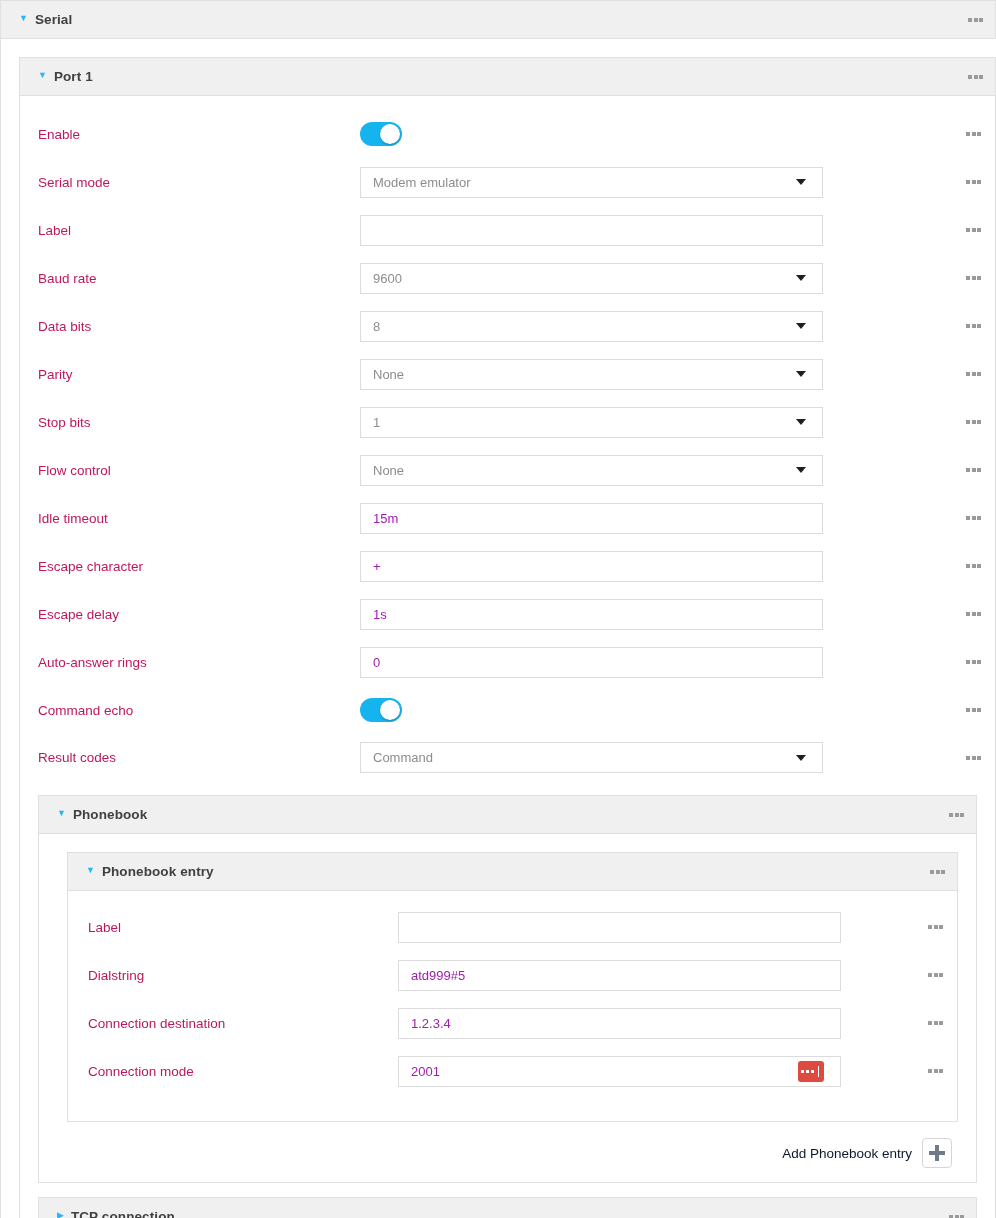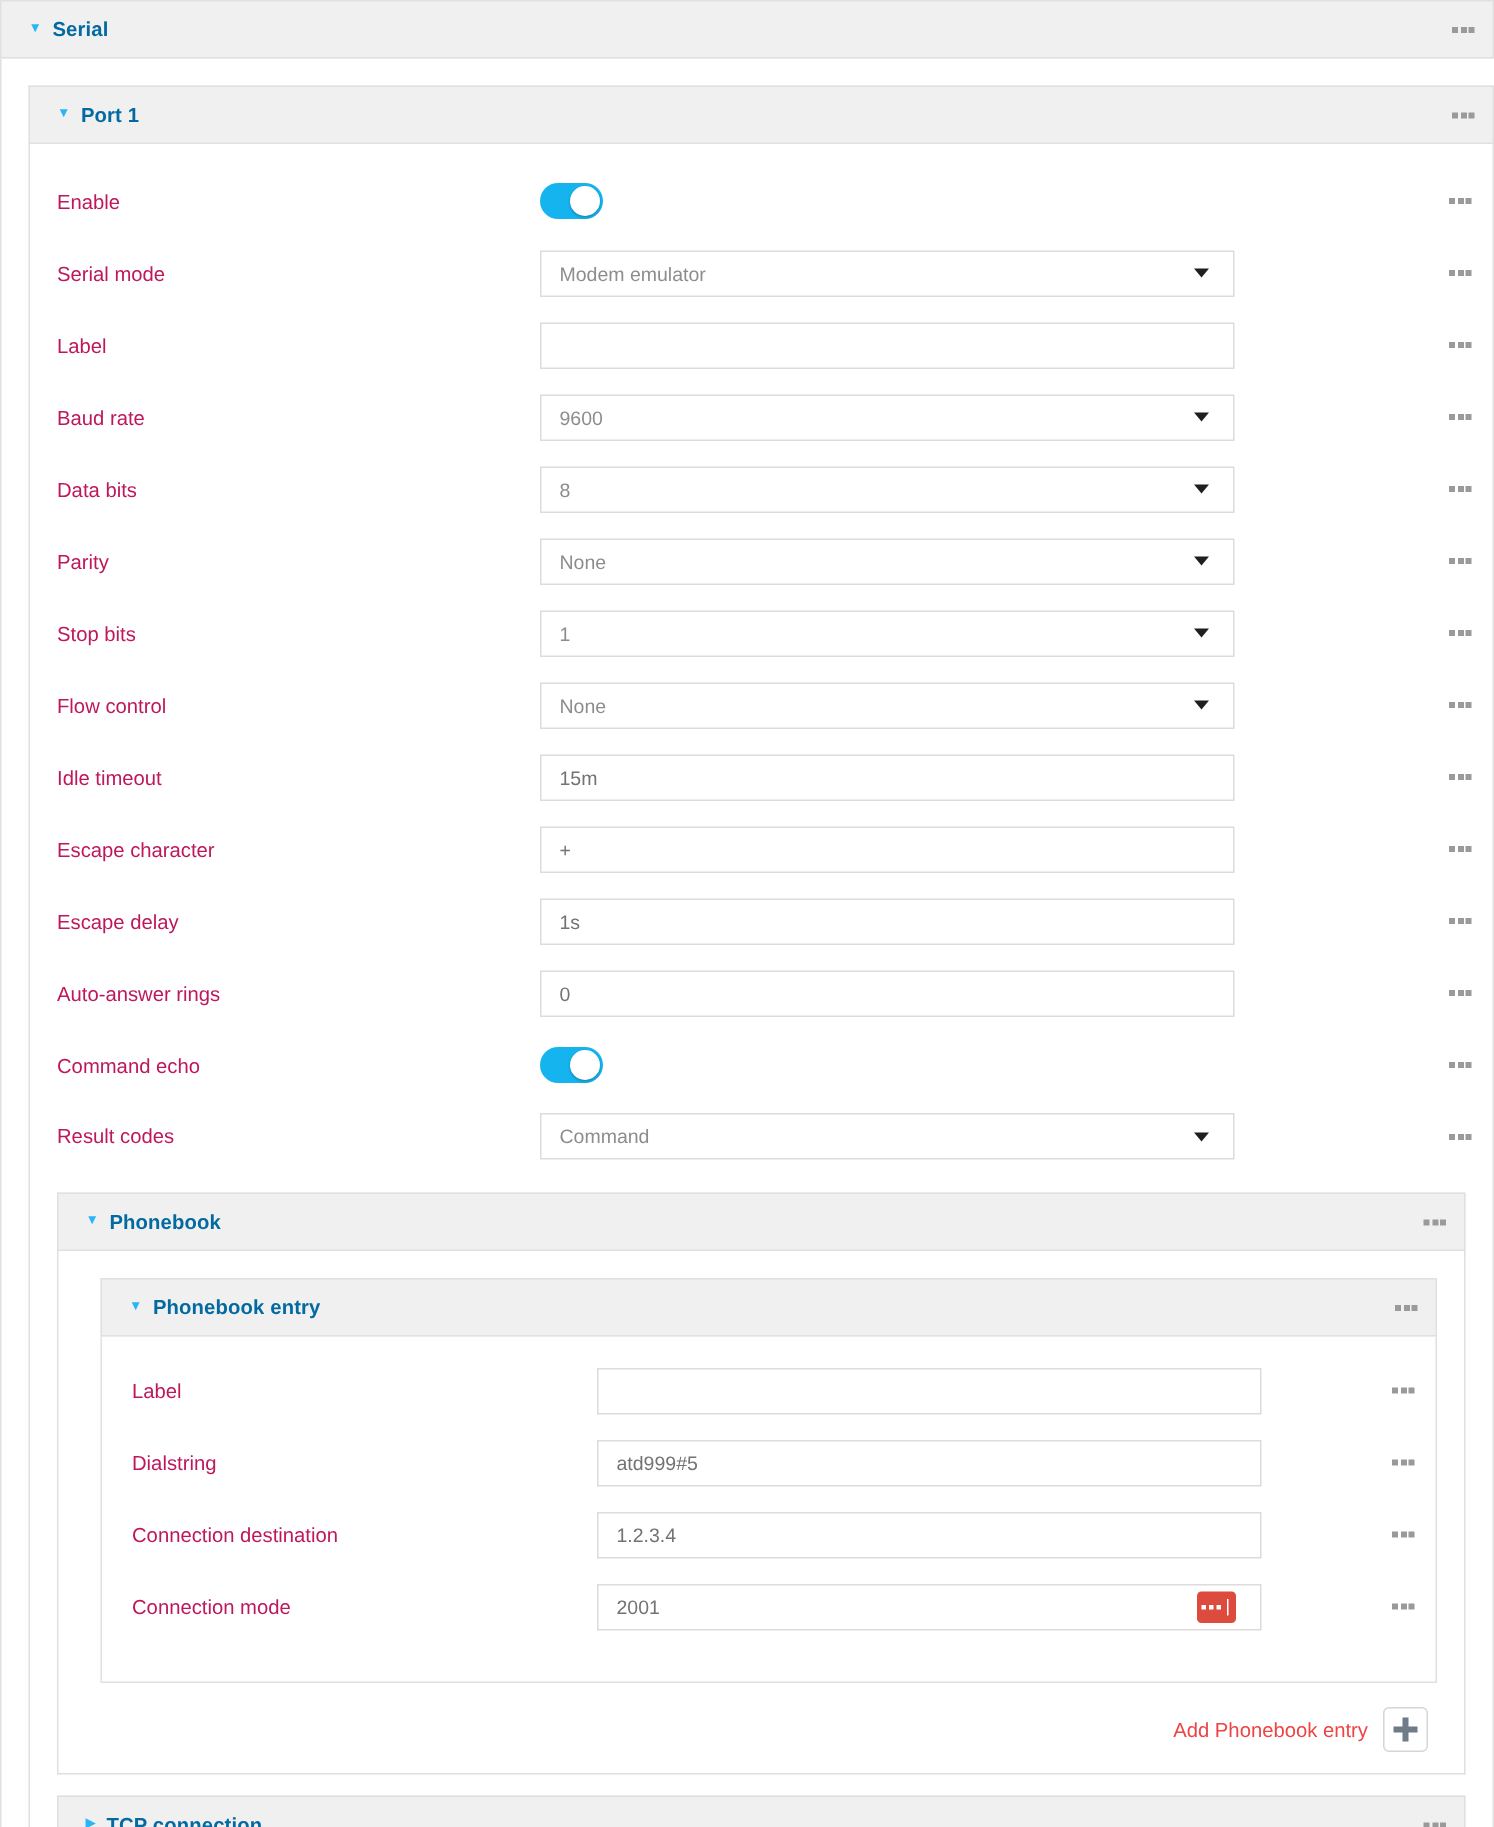--- a/index.html
+++ b/index.html
@@ -29,21 +29,21 @@
     color: #29b6f6;
     font-size: 9px;
     line-height: 1;
     margin-right: 7px;
     display: inline-block;
     transform: translateY(-1px);
   }
   .caret.collapsed { font-size: 9px; }
 
   .sec-title {
-    color: #0369a1;
+    color: #404040;
     font-size: 13.5px;
     font-weight: bold;
     letter-spacing: 0.1px;
     white-space: nowrap;
   }
 
   
   .kebab {
     position: absolute;
     right: 12px;
@@ -119,21 +119,21 @@
     height: 31px;
     border: 1px solid #dcdcdc;
     background: #ffffff;
     display: flex;
     align-items: center;
     padding: 0 16px 0 12px;
     font-size: 13px;
     position: relative;
   }
   .field.w-main { width: 463px; }
-  .field .val { color: #737373; }
+  .field .val { color: #a21caf; }
   .field .val.muted { color: #8d8d8d; }
 
   .arrow {
     margin-left: auto;
     width: 0; height: 0;
     border-left: 5px solid transparent;
     border-right: 5px solid transparent;
     border-top: 6px solid #1f1f1f;
   }
 
@@ -185,21 +185,21 @@
   .field.w-pb { width: 443px; }
 
   .addrow {
     display: flex;
     align-items: center;
     justify-content: flex-end;
     padding: 16px 24px 14px 0;
     gap: 10px;
   }
   .addrow .addlbl {
-    color: #ef4444;
+    color: #0f172a;
     font-size: 13.5px;
   }
   .plusbtn {
     width: 30px; height: 30px;
     border: 1px solid #d6d6d6;
     border-radius: 4px;
     background: #ffffff;
     display: flex;
     align-items: center;
     justify-content: center;

